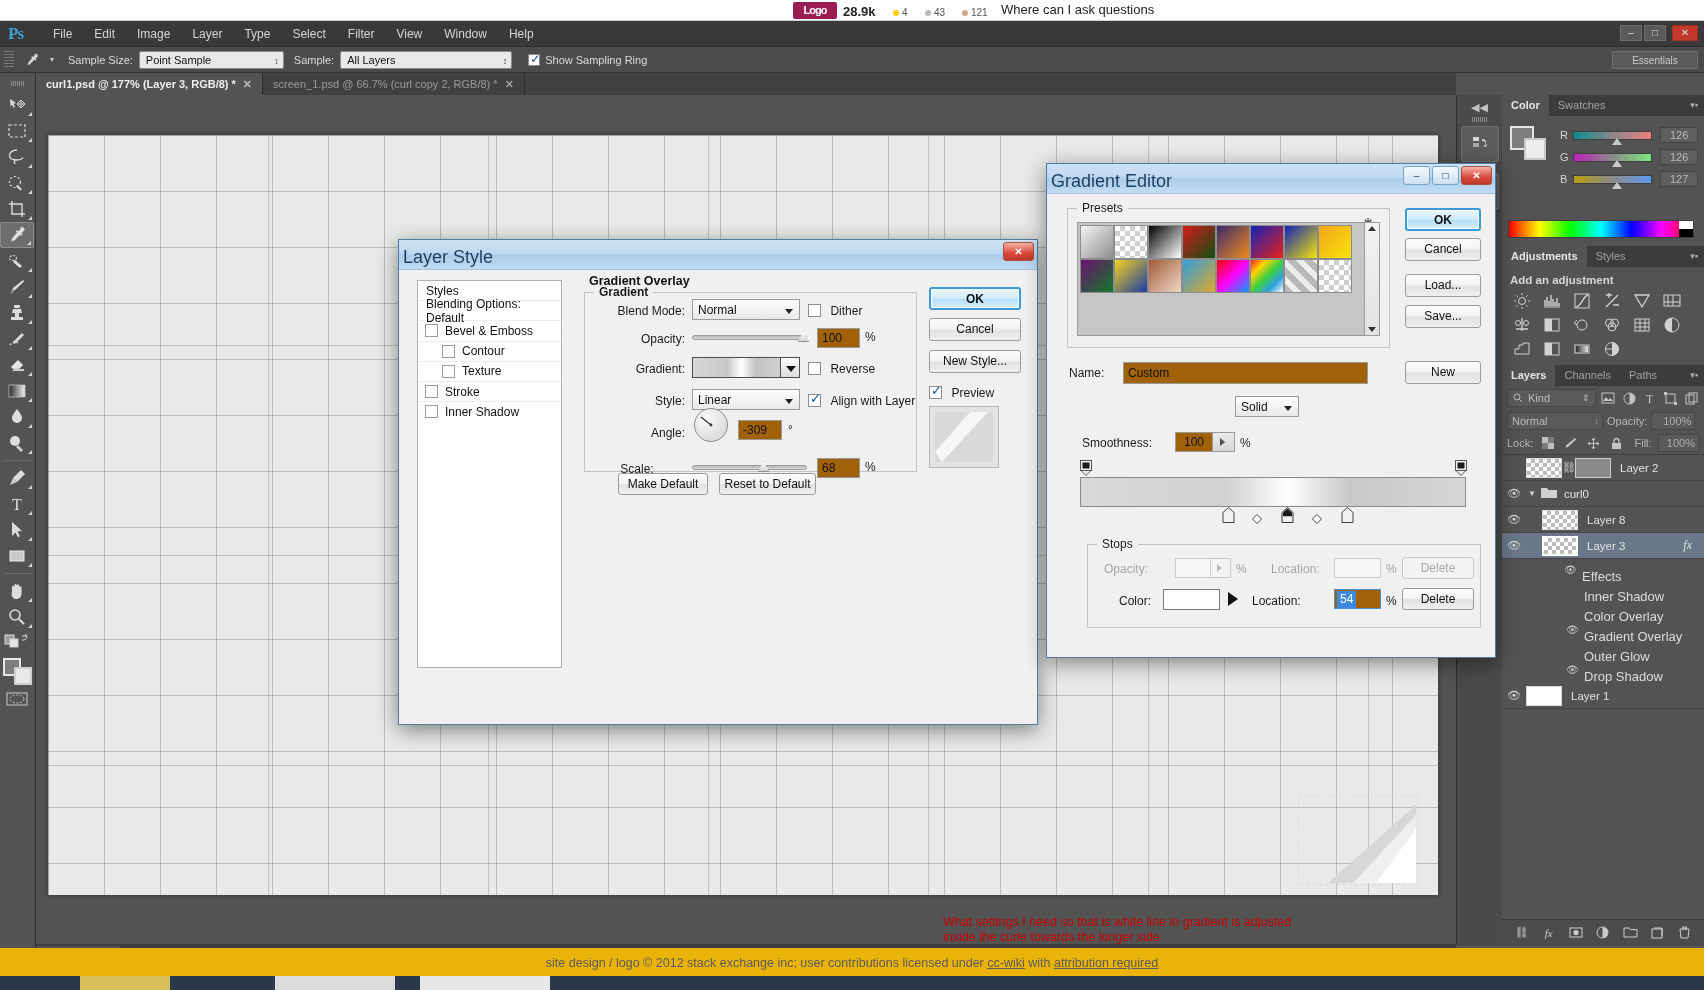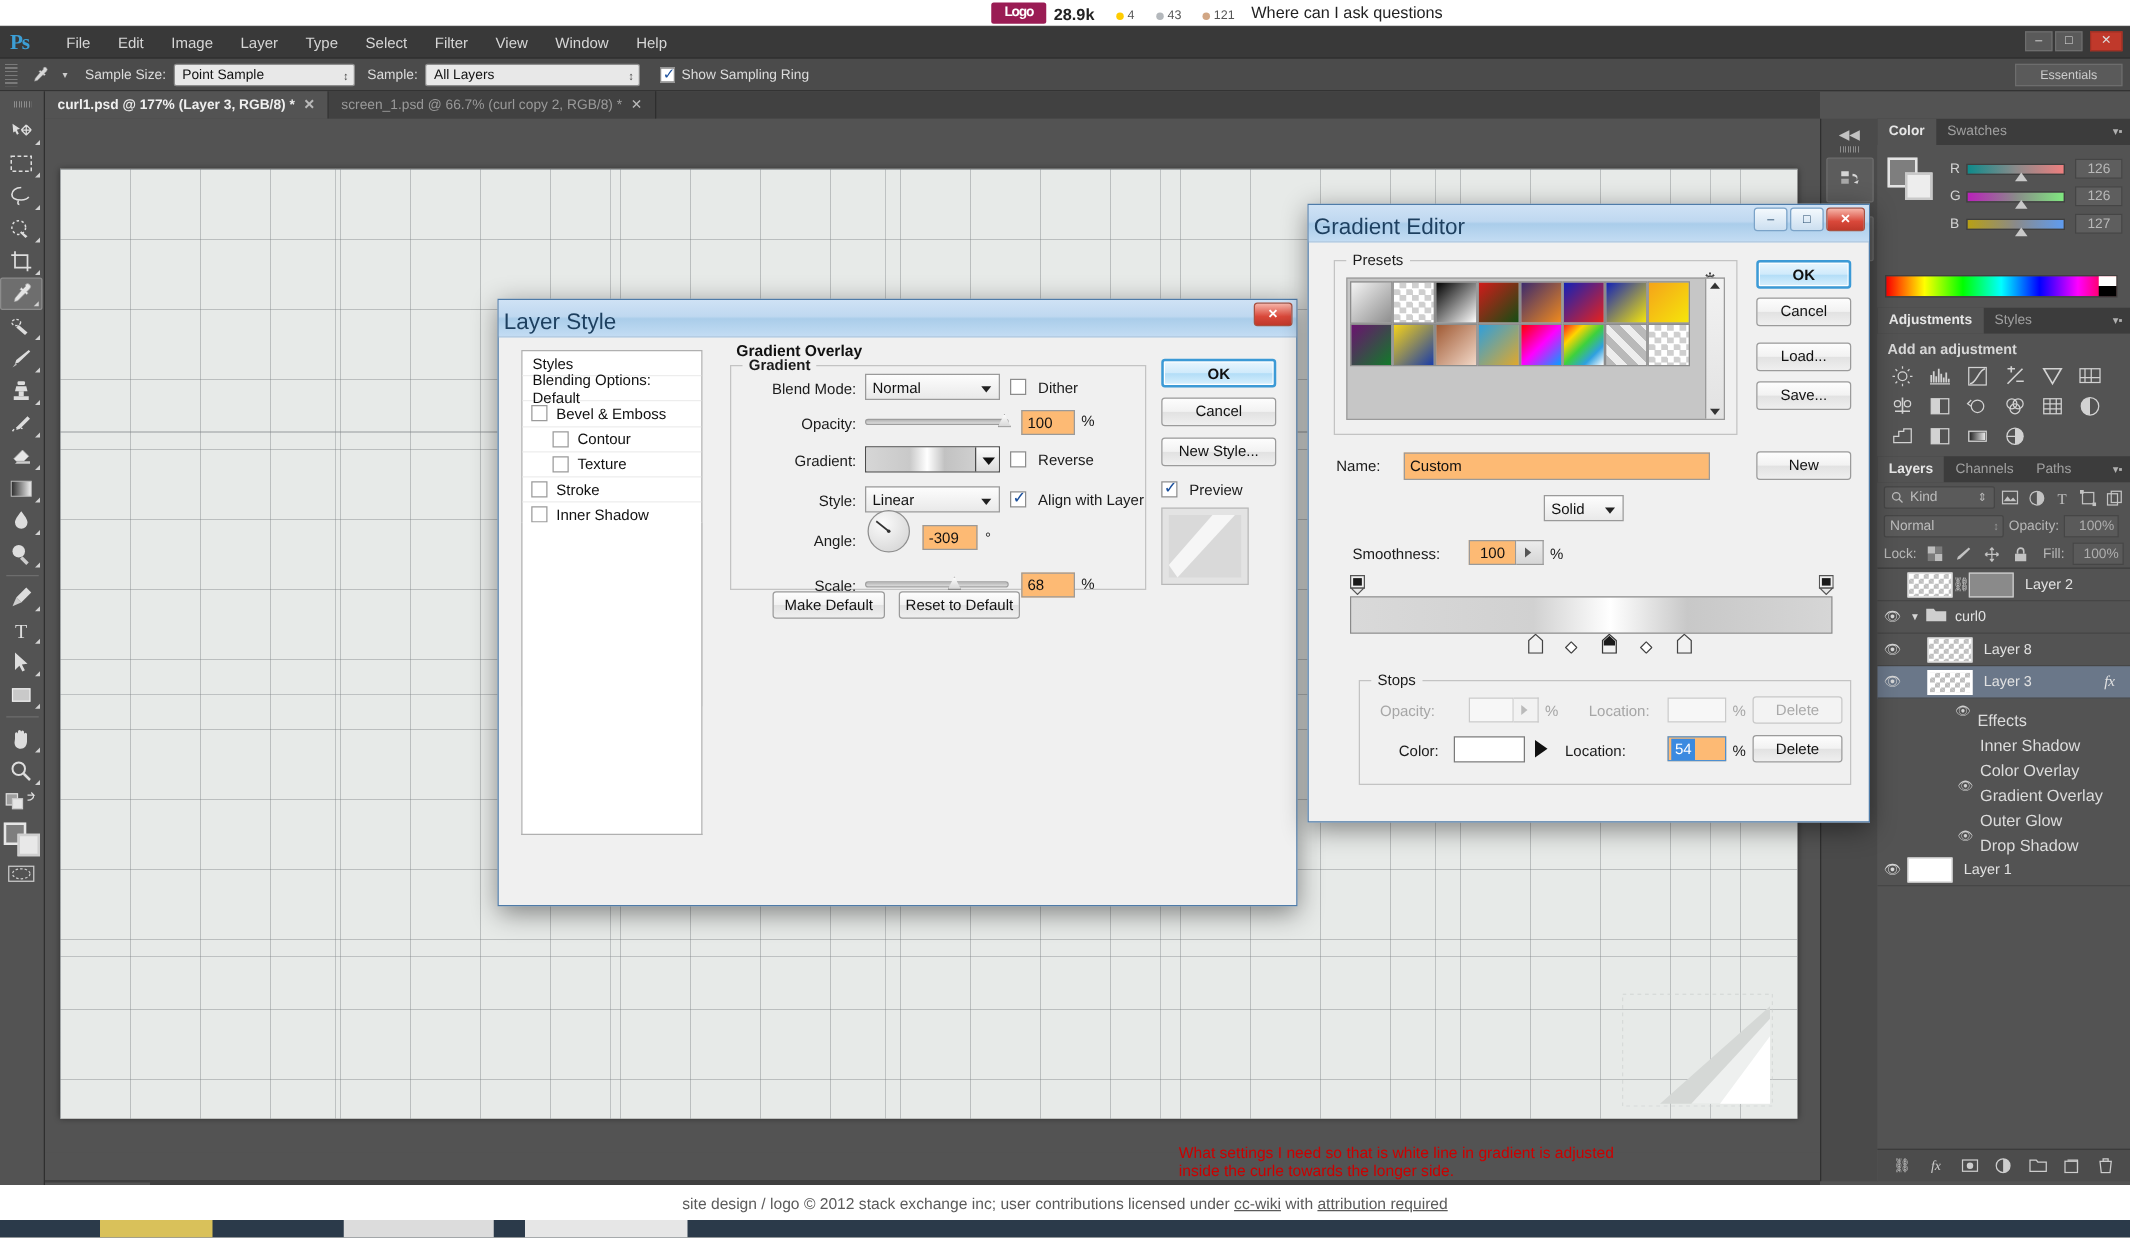--- a/index.html
+++ b/index.html
@@ -150,38 +150,38 @@
   .l-name { color:#e2e2e2; font-size:11.5px; margin-left:9px; }
   .l-fx { margin-left:auto; margin-right:12px; color:#e2e2e2; font-size:12px; font-style:italic; font-family:"Liberation Serif",serif; }
   .l-link { width:13px; text-align:center; color:#d6d6d6; font-size:11px; }
   .frow { height:20px; display:flex; align-items:center; padding-left:62px; }
   .frow .fe { width:18px; color:#cfcfcf; font-size:10px; }
   .frow .fn { color:#dcdcdc; font-size:13px;margin-top:15px; }
   #lp-bottom { position:absolute; left:0; bottom:0; width:202px; height:26px; background:#4c4c4c; border-top:1px solid #3b3b3b; display:flex; align-items:center; justify-content:space-around; padding:0 6px; }
   .lb-ic { width:16px; height:16px; display:flex; align-items:center; justify-content:center; color:#cdcdcd; font-size:11px; }
 
   
-  #page-footer { position:absolute; left:0; top:948px; width:1704px; height:42px; background:#ffffff; }
+  #page-footer { position:absolute; left:0; top:948px; width:1704px; height:42px; background:#eab308; }
   #footer-text { position:absolute; left:0; top:8px; width:1704px; text-align:center; color:#5b5b5b; font-size:12.5px; }
   #footer-text a { color:#5b5b5b; }
   #taskbar { position:absolute; left:0; bottom:0; width:1704px; height:14px; background:#2b3a4a; }
   .tb-item { position:absolute; bottom:0; height:14px; background:#d9c15a; }
 
   
   .win-dialog { position:absolute; background:#f0f0f0; border:1px solid #4e7ba8; box-shadow:0 5px 20px rgba(0,0,0,.45); }
   .win-title { height:30px; background:linear-gradient(to bottom,#cfe2f5 0%,#bfd8f0 45%,#aacdea 52%,#c3dcf3 100%); position:relative; border-bottom:1px solid #a5c4e0; }
   .win-title .wt-text { position:absolute; left:4px; top:7px; font-size:18px; color:#1d3f5f; }
   .wt-btns { position:absolute; right:3px; top:2px; display:flex; gap:2px; }
   .wt-btn { width:27px; height:19px; border:1px solid #7ba3c8; border-radius:3px; background:linear-gradient(to bottom,#f4f9fd,#ccdff0); font-size:10px; color:#23486b; text-align:center; line-height:17px; }
   .wt-btn.close { width:31px; background:linear-gradient(to bottom,#f6b4a8,#d9483a 60%,#c0392b); border-color:#a9503f; color:#fff; font-weight:bold; }
   .dlgtext { font-size:12px; color:#1b1b1b; }
   .fieldset { border:1px solid #c3c3c3; position:absolute; }
   .fs-legend { position:absolute; top:-8px; left:9px; background:#f0f0f0; padding:0 5px; font-size:12px; color:#1b1b1b; }
   .fs-legend.bold { font-weight:bold; }
-  .txtfield { background:#fdba74; border:1px solid #9a9a9a; font-size:12px; color:#111; padding:0 4px; line-height:18px; height:20px; }
+  .txtfield { background:#a16207; border:1px solid #9a9a9a; font-size:12px; color:#111; padding:0 4px; line-height:18px; height:20px; }
   .combo { background:linear-gradient(to bottom,#fdfdfd,#e9e9e9); border:1px solid #9a9a9a; height:21px; font-size:12px; color:#111; padding:0 20px 0 5px; line-height:20px; position:relative; }
   .combo::after { content:""; position:absolute; right:6px; top:9px; border-left:4px solid transparent; border-right:4px solid transparent; border-top:5px solid #222; }
   .btn3d { background:linear-gradient(to bottom,#fdfdfd 0%,#f2f2f2 48%,#e2e2e2 52%,#efefef 100%); border:1px solid #9b9b9b; border-radius:3px; font-size:12px; color:#111; text-align:center; }
   .btn3d.primary { border:2px solid #3c9ad6; box-shadow:inset 0 0 0 1px #fff; background:linear-gradient(to bottom,#eaf6fd,#cfeafb 50%,#b2ddf7 52%,#d9f0fd); }
   .btn3d.dis { color:#a9a9a9; border-color:#c8c8c8; background:#f3f3f3; }
   .slider-track { height:5px; background:linear-gradient(to bottom,#b6b6b6,#dcdcdc); border:1px solid #9d9d9d; border-radius:3px; }
   .slider-knob { width:11px; height:11px; position:absolute; top:-4px; background:linear-gradient(to bottom,#fcfcfc,#d8d8d8); border:1px solid #8e8e8e; clip-path:polygon(50% 0,100% 100%,0 100%); }
   .wcheck { width:13px; height:13px; background:#fff; border:1px solid #8c8c8c; display:inline-block; position:relative; vertical-align:middle; }
   .wcheck.on::after { content:"\2713"; position:absolute; left:1px; top:-4px; font-size:13px; color:#1a4f9c; }
   .stylelist { position:absolute; background:#fff; border:1px solid #b0b0b0; }
@@ -876,21 +876,21 @@
   <div class="dlgtext" style="position:absolute;left:190px;top:186px;width:96px;text-align:right">Angle:</div>
   <div style="position:absolute;left:295px;top:168px;width:34px;height:34px;border-radius:50%;background:radial-gradient(circle at 35% 30%,#fbfbfb,#d0d0d0);border:1px solid #8e8e8e">
     <svg width="32" height="32" viewBox="0 0 32 32">
         <line x1="16" y1="16" x2="6" y2="8" stroke="#333" stroke-width="1.3"></line>
         <circle cx="16" cy="16" r="1.4" fill="#333"></circle>
       </svg>
   </div>
   <div class="txtfield" style="position:absolute;left:339px;top:180px;width:44px">-309</div>
   <div class="dlgtext" style="position:absolute;left:389px;top:183px">°</div>
 
-  <div class="dlgtext" style="position:absolute;left:190px;top:222px;width:96px;text-align:right">Scale:</div>
+  <div class="dlgtext" style="position:absolute;left:190px;top:222px;width:96px;text-align:center">Scale:</div>
   <div style="position:absolute;left:293px;top:225px;width:115px">
     <div class="slider-track"></div>
     <div class="slider-knob" style="left:66px"></div>
   </div>
   <div class="txtfield" style="position:absolute;left:418px;top:218px;width:43px">68</div>
   <div class="dlgtext" style="position:absolute;left:466px;top:220px">%</div>
 
   <div class="btn3d" style="position:absolute;left:219px;top:233px;width:90px;height:22px;line-height:21px">Make Default</div>
   <div class="btn3d" style="position:absolute;left:320px;top:233px;width:97px;height:22px;line-height:21px">Reset to Default</div>
 

